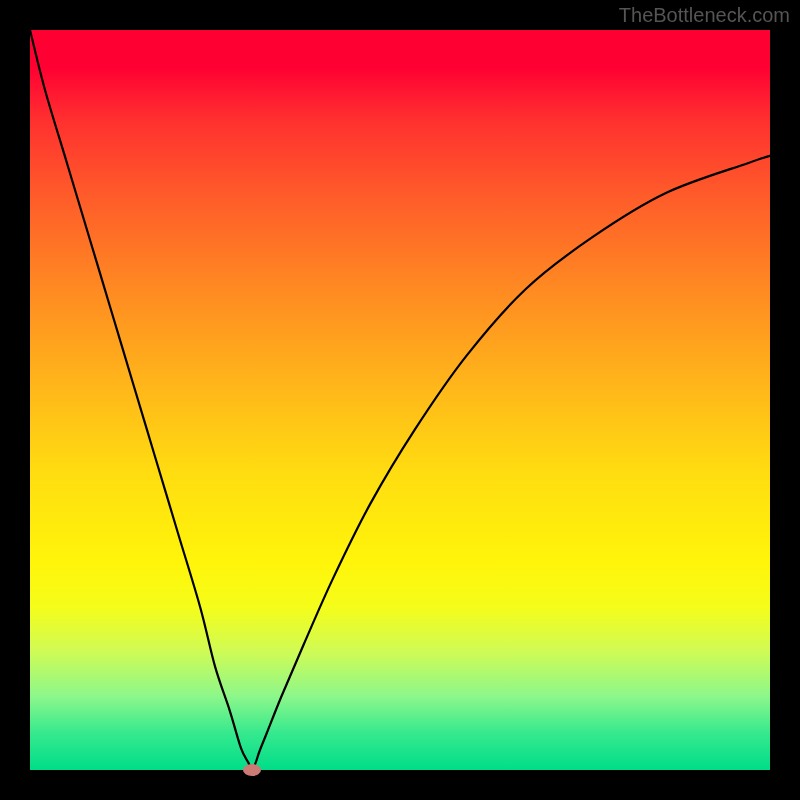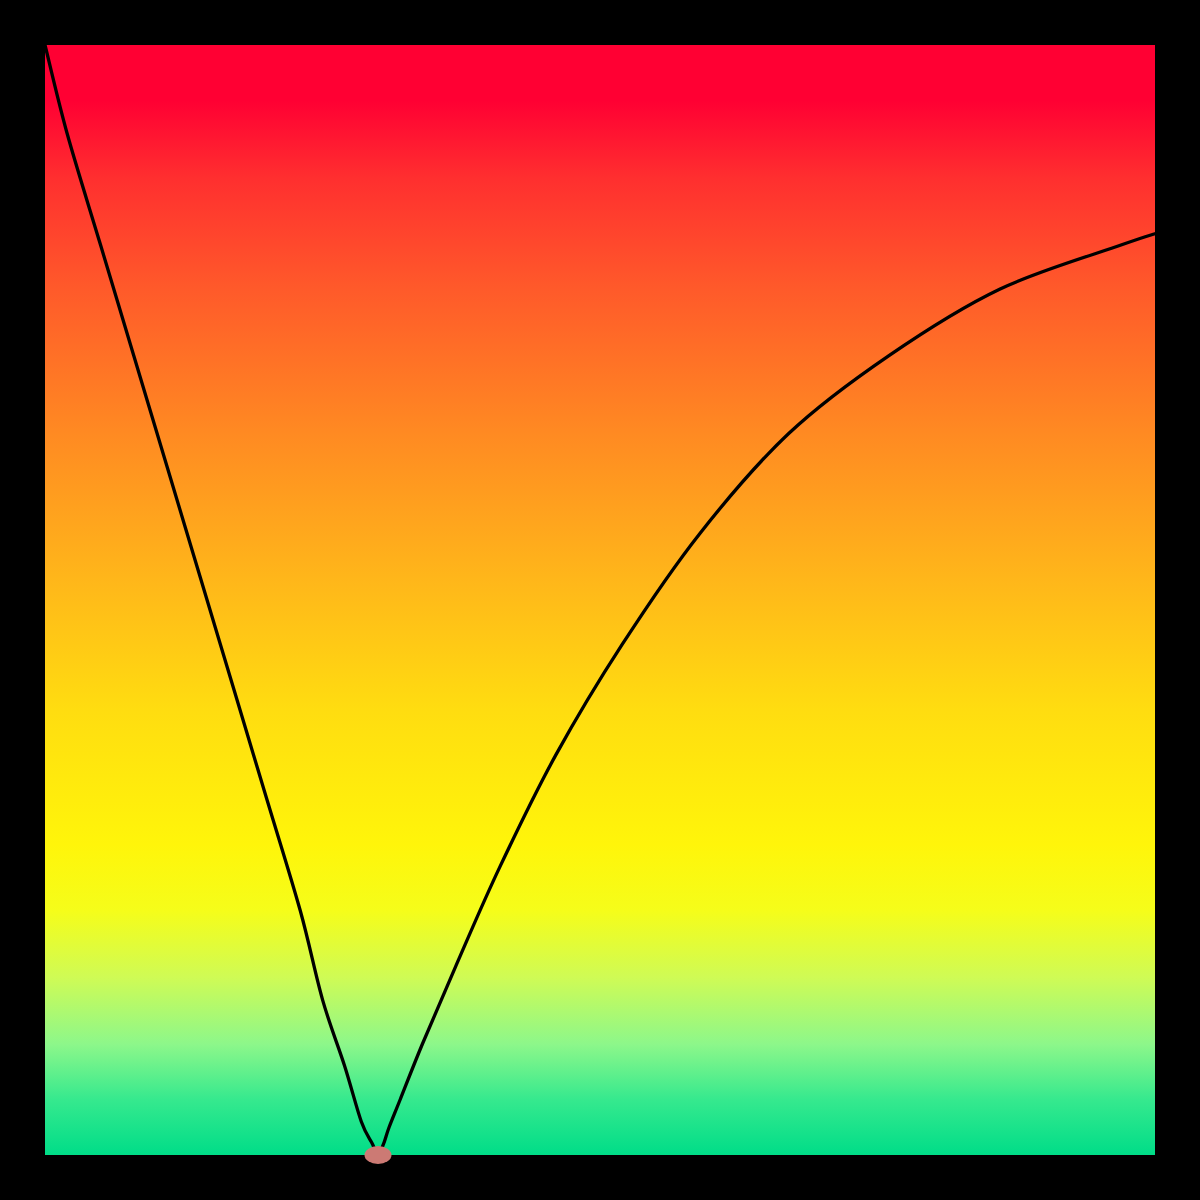--- a/index.html
+++ b/index.html
@@ -70,20 +70,21 @@
     height: 12px;
     border-radius: 50%;
     background: #cc7a74;
     transform: translate(-50%, -50%);
   }
 </style>
 </head>
 <body>
 
 <div class="frame">
+  <div class="watermark">TheBottleneck.com</div>
 
   <div class="plot-outer">
     <div class="plot-bg"></div>
 
     <svg class="curve" viewBox="0 0 740 740" preserveAspectRatio="none">
       <path id="curve-path" fill="none" stroke="#000000" stroke-width="2.2" stroke-linejoin="round" stroke-linecap="round" d="M 0.00 0.00 C 2.47 9.87, 8.63 37.00, 14.80 59.20 C 20.97 81.40, 29.60 108.53, 37.00 133.20 C 44.40 157.87, 51.80 182.53, 59.20 207.20 C 66.60 231.87, 74.00 256.53, 81.40 281.20 C 88.80 305.87, 96.20 330.53, 103.60 355.20 C 111.00 379.87, 118.40 404.53, 125.80 429.20 C 133.20 453.87, 140.60 478.53, 148.00 503.20 C 155.40 527.87, 164.03 555.00, 170.20 577.20 C 176.37 599.40, 180.07 619.13, 185.00 636.40 C 189.93 653.67, 195.48 667.23, 199.80 680.80 C 204.12 694.37, 207.82 709.17, 210.90 717.80 C 213.98 726.43, 216.45 728.90, 218.30 732.60 C 220.15 736.30, 220.77 740.00, 222.00 740.00 C 223.23 740.00, 224.47 735.68, 225.70 732.60 C 226.93 729.52, 227.55 726.43, 229.40 721.50 C 231.25 716.57, 233.10 712.25, 236.80 703.00 C 240.50 693.75, 245.43 680.80, 251.60 666.00 C 257.77 651.20, 265.17 633.93, 273.80 614.20 C 282.43 594.47, 292.30 571.03, 303.40 547.60 C 314.50 524.17, 326.83 498.27, 340.40 473.60 C 353.97 448.93, 368.77 424.27, 384.80 399.60 C 400.83 374.93, 418.10 349.03, 436.60 325.60 C 455.10 302.17, 474.83 278.73, 495.80 259.00 C 516.77 239.27, 538.97 223.23, 562.40 207.20 C 585.83 191.17, 610.50 175.13, 636.40 162.80 C 662.30 150.47, 700.53 139.37, 717.80 133.20 C 735.07 127.03, 736.30 127.03, 740.00 125.80"></path>
     </svg>
 
     <div id="marker" class="marker" style="left: 222px; top: 740px; background: rgb(204, 122, 116);"></div>
   </div>

